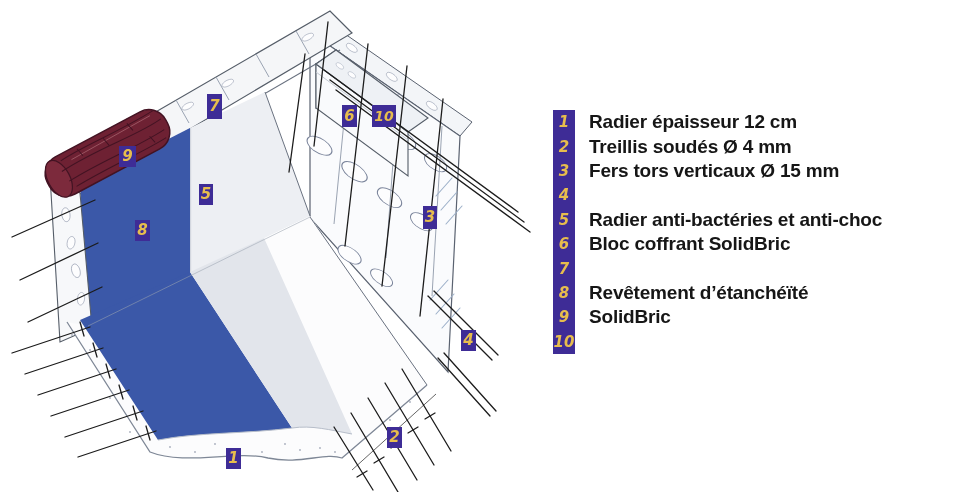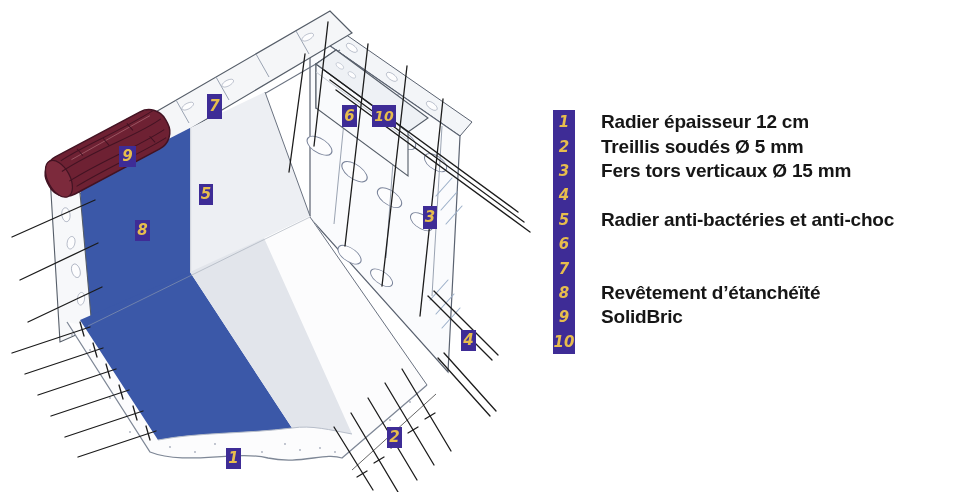--- a/index.html
+++ b/index.html
@@ -10,21 +10,21 @@
   .badge{position:absolute;background:#3e2c96;color:#e7bd4d;
          font-family:"DejaVu Sans",sans-serif;font-style:italic;font-weight:bold;
          font-size:15px;display:flex;align-items:center;justify-content:center;
          line-height:1;}
   
   .legend{position:absolute;left:553px;top:110px;}
   .legend-row{display:flex;align-items:center;height:24.4px;}
   .legend-num{width:22px;height:24.4px;background:#3e2c96;color:#e7bd4d;
               font-family:"DejaVu Sans",sans-serif;font-style:italic;font-weight:bold;
               font-size:15px;display:flex;align-items:center;justify-content:center;}
-  .legend-label{padding-left:26px;font-size:19px;font-weight:bold;color:#161616;
+  .legend-label{padding-left:14px;font-size:19px;font-weight:bold;color:#161616;
                 white-space:nowrap;letter-spacing:-0.2px;}
   .bean{fill:#fdfdfe;stroke:#79839a;stroke-width:1.1;}
   .joint{stroke:#9aa3b2;stroke-width:1;fill:none;}
   .hatch{stroke:#9db0c9;stroke-width:1.1;fill:none;stroke-linecap:round;}
   .rebar{stroke:#1c1c1c;stroke-width:1.3;fill:none;stroke-linecap:round;}
   .speck{fill:#a7aebb;}
 </style>
 </head>
 <body>
 
@@ -205,35 +205,36 @@
     <div class="badge" style="left:372px;top:105px;width:24px;height:22px;font-size:14px;">10</div>
   </div>
 
   <div class="legend">
     <div class="legend-row">
       <div class="legend-num">1</div>
       <div class="legend-label">Radier épaisseur 12 cm</div>
     </div>
     <div class="legend-row">
       <div class="legend-num">2</div>
-      <div class="legend-label">Treillis soudés Ø 5 mm</div>
+      <div class="legend-label">Treillis soudés Ø 4 mm</div>
     </div>
     <div class="legend-row">
       <div class="legend-num">3</div>
       <div class="legend-label">Fers tors verticaux Ø 15 mm</div>
     </div>
     <div class="legend-row">
       <div class="legend-num">4</div>
     </div>
     <div class="legend-row">
       <div class="legend-num">5</div>
       <div class="legend-label">Radier anti-bactéries et anti-choc</div>
     </div>
     <div class="legend-row">
       <div class="legend-num">6</div>
+      <div class="legend-label">Bloc coffrant SolidBric</div>
     </div>
     <div class="legend-row">
       <div class="legend-num">7</div>
     </div>
     <div class="legend-row">
       <div class="legend-num">8</div>
       <div class="legend-label">Revêtement d’étanchéïté</div>
     </div>
     <div class="legend-row">
       <div class="legend-num">9</div>

